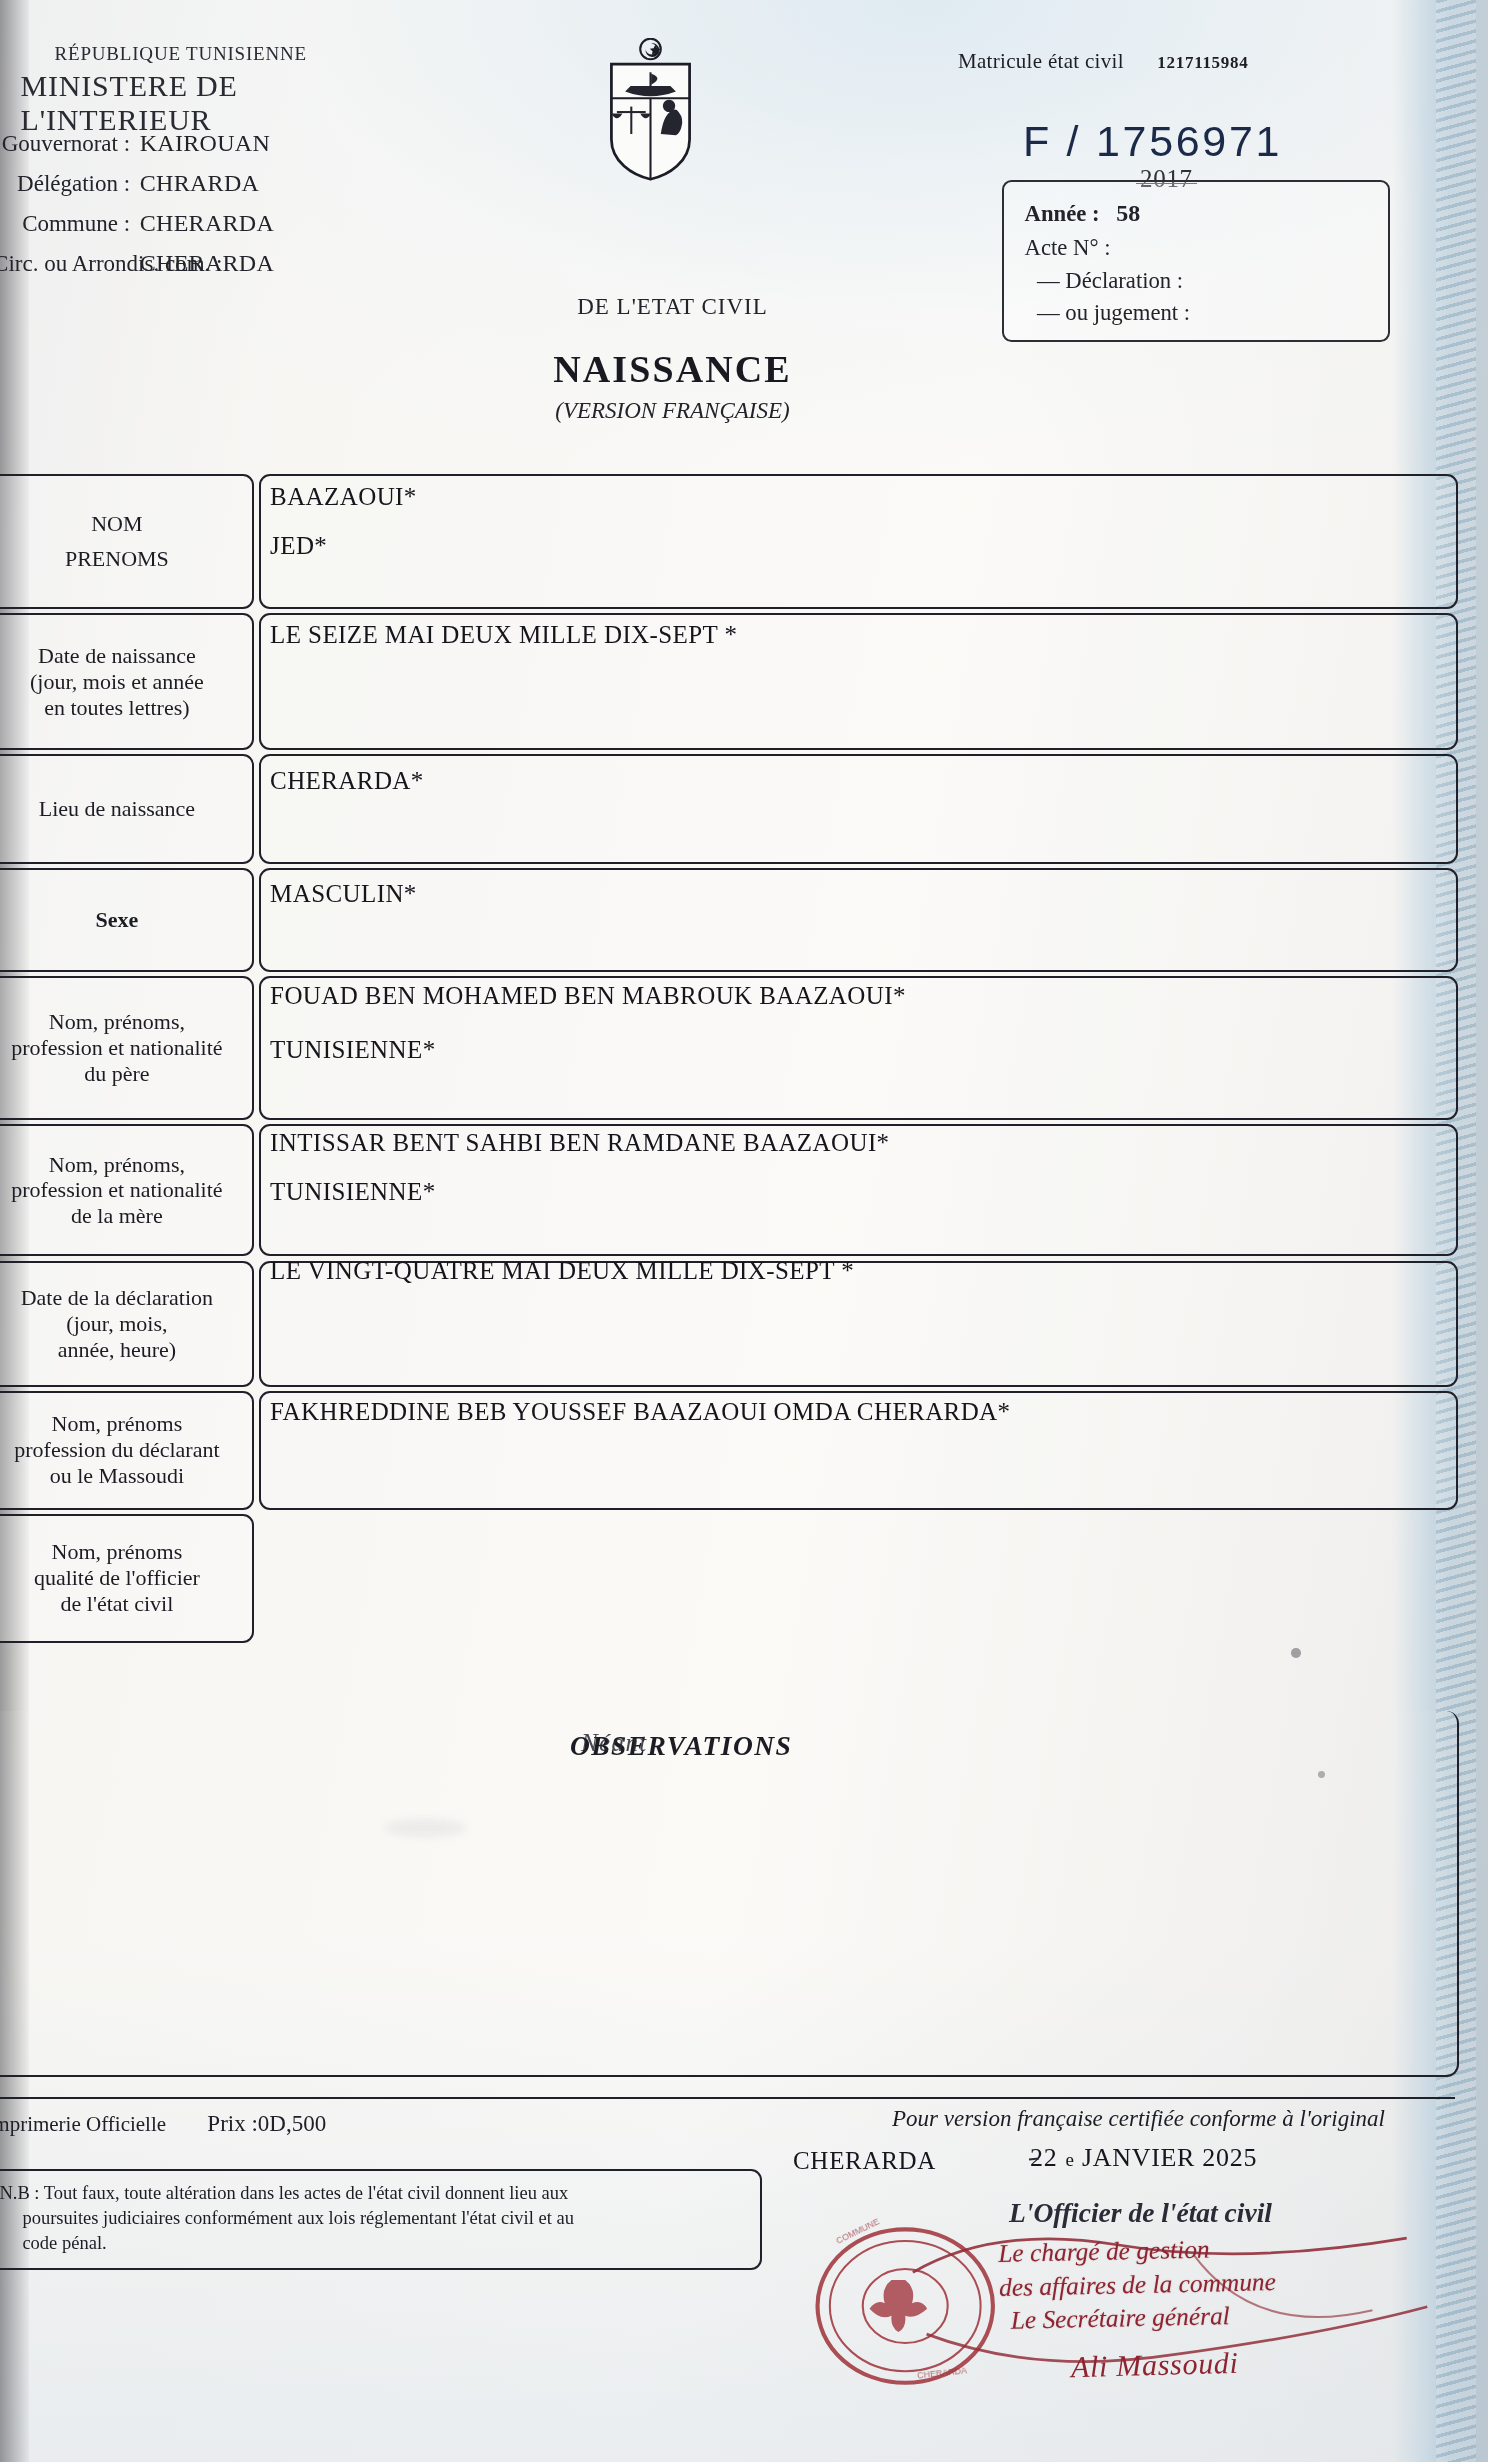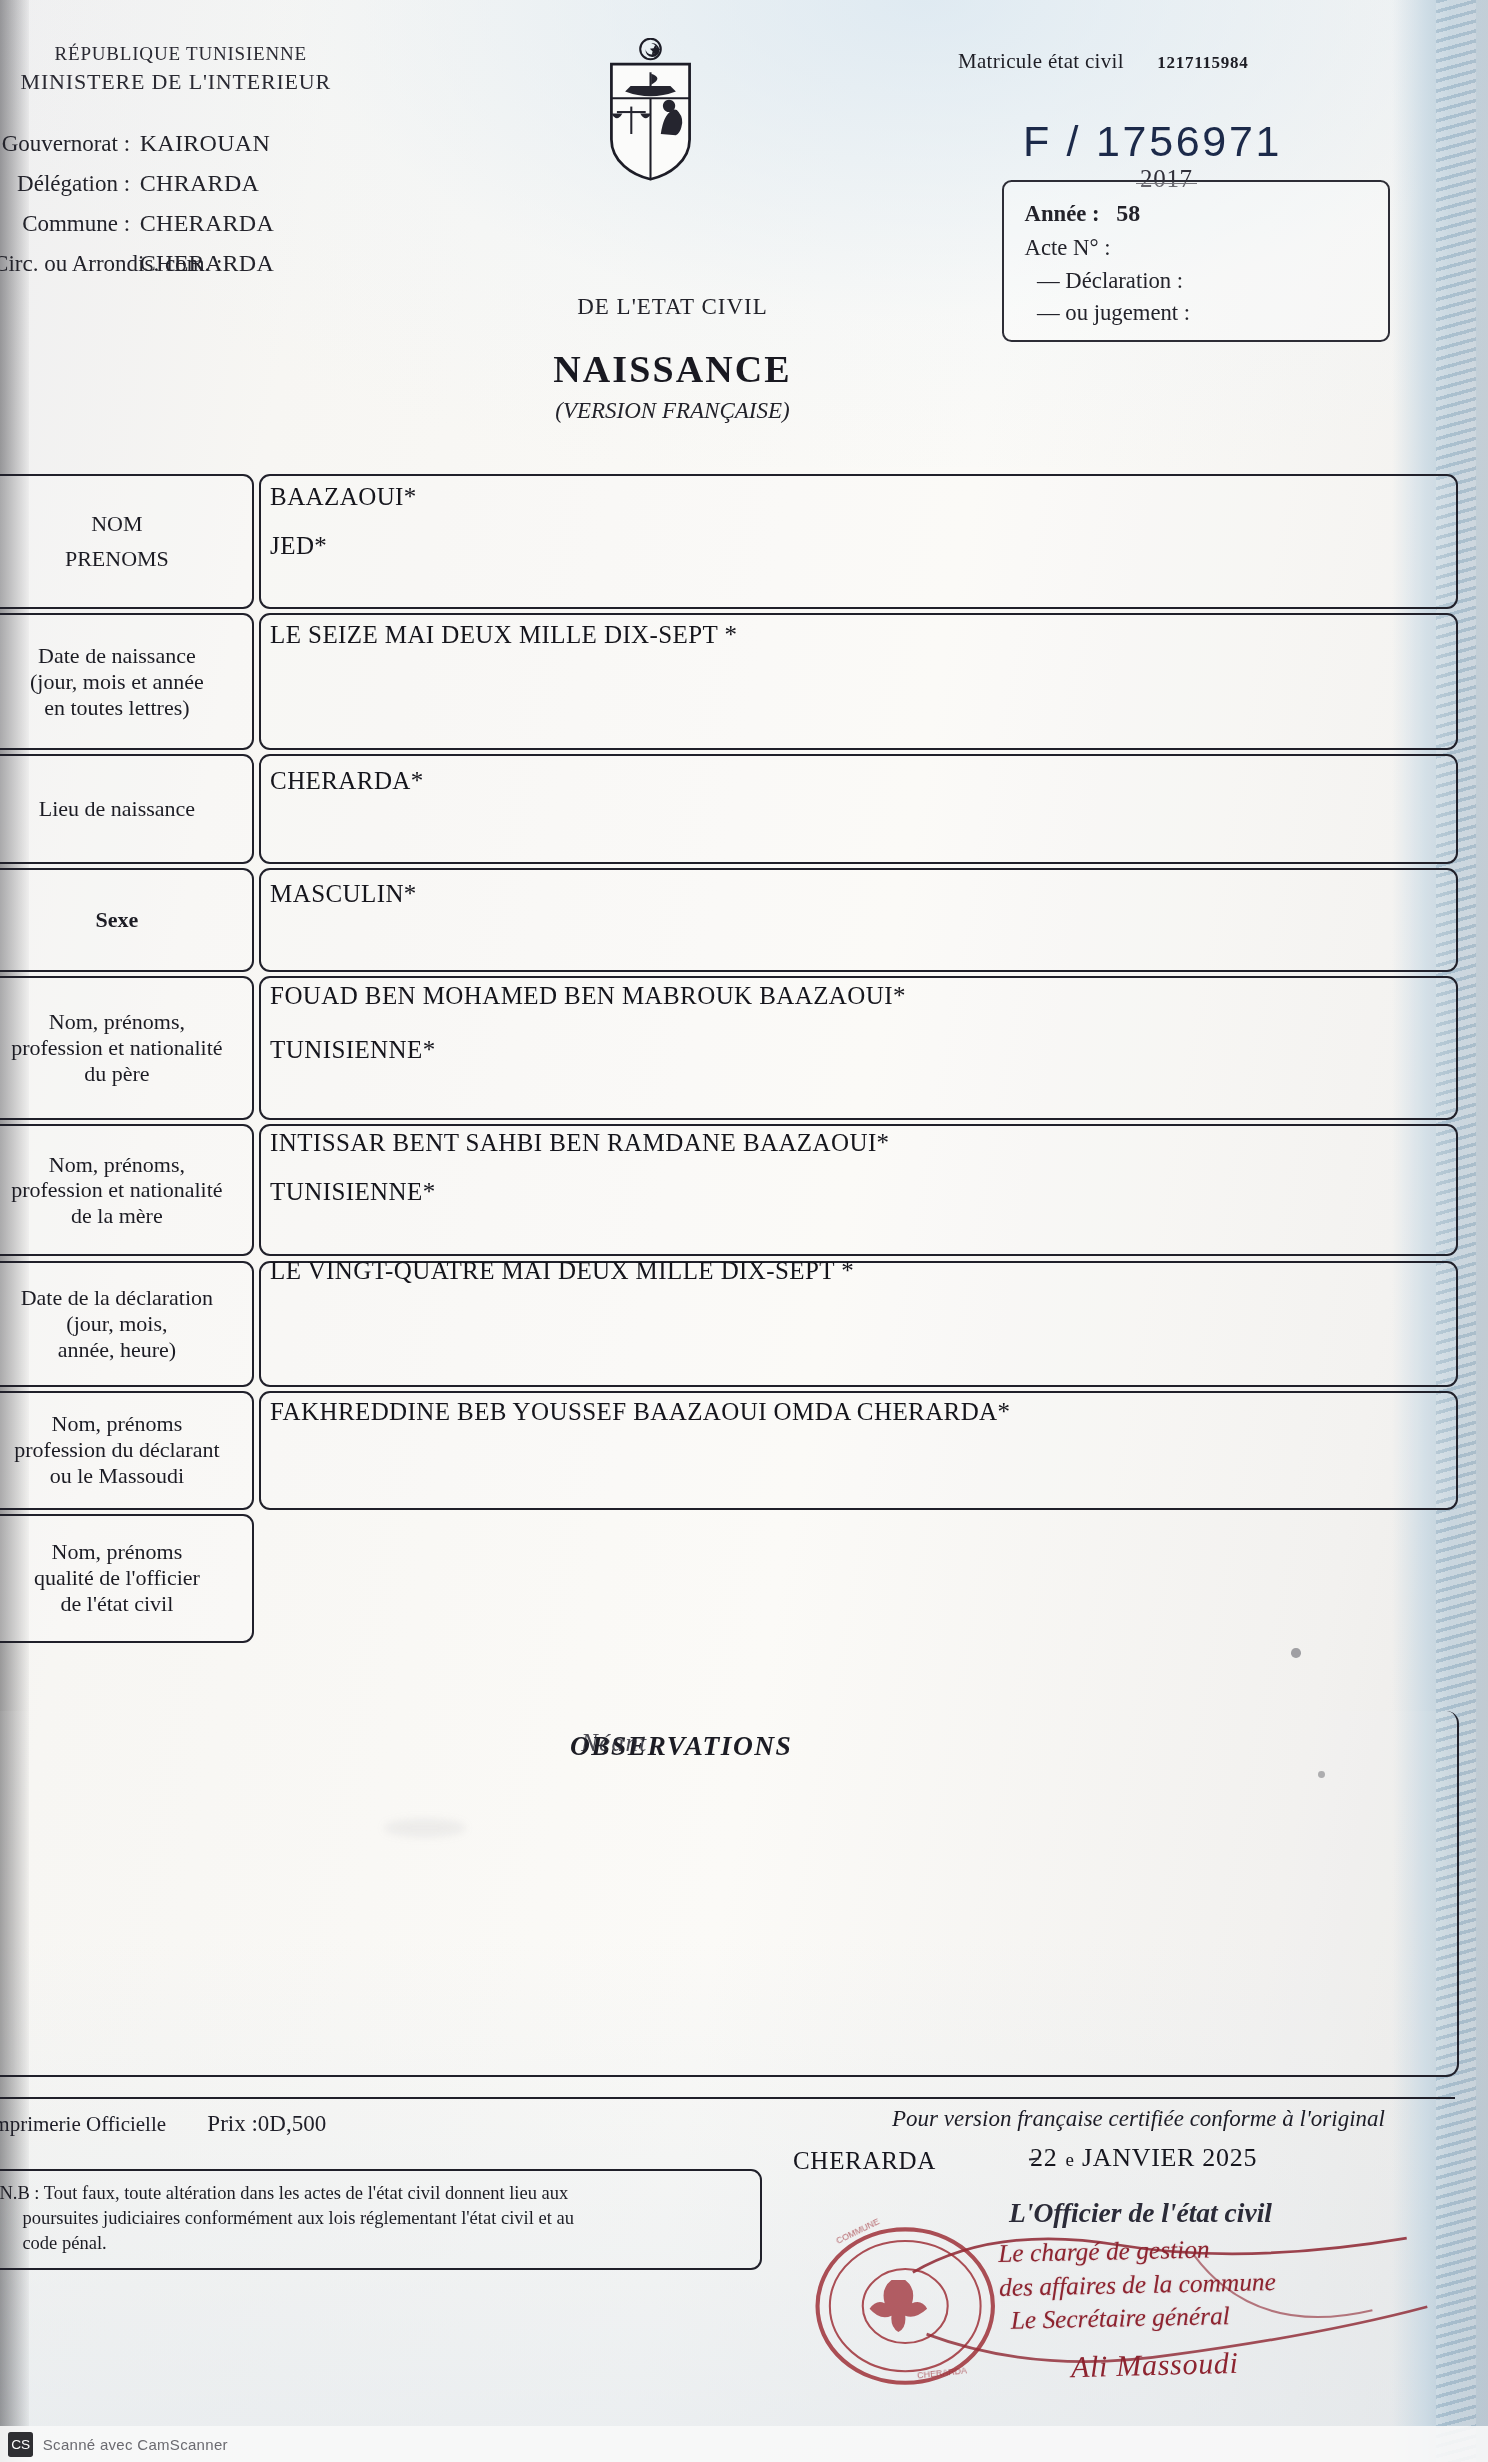--- a/index.html
+++ b/index.html
@@ -66,21 +66,21 @@
     top: 43px;
     width: 384px;
     color: #2a2a33;
   }
   .hdr-left .l1 {
     font-size: 19px;
     letter-spacing: 0.8px;
     padding-left: 34px;
   }
   .hdr-left .l2 {
-    font-size: 22px;
+    font-size: 30px;
     letter-spacing: 0.8px;
     margin-top: 4.1px;
     padding-left: 0px;
   }
   .loc-block {
     position: absolute;
     left: -6.9px;
     top: 130px;
     width: 426px;
     font-size: 23px;
@@ -719,18 +719,14 @@
       <g fill="#9c2b33" opacity=".75">
         <path d="M150 92 q16 12 10 34 q14 -6 22 8 q-18 16 -32 10 q2 18 -10 24 q-12 -8 -10 -24 q-16 8 -32 -10 q10 -14 22 -8 q-6 -22 10 -34z"></path>
       </g>
       <g fill="#9c2b33" opacity=".7" font-family="Liberation Sans, sans-serif" font-size="13">
         <text x="52" y="40" transform="rotate(-26 52 40)">COMMUNE</text>
         <text x="168" y="236" transform="rotate(-6 168 236)">CHERARDA</text>
       </g>
     </svg>
   </div>
 
-  <div class="cs-bar">
-    <div class="cs-logo">CS</div>
-    <div class="cs-text">Scanné avec CamScanner</div>
-  </div>
 </div>
 
 
 </body></html>

